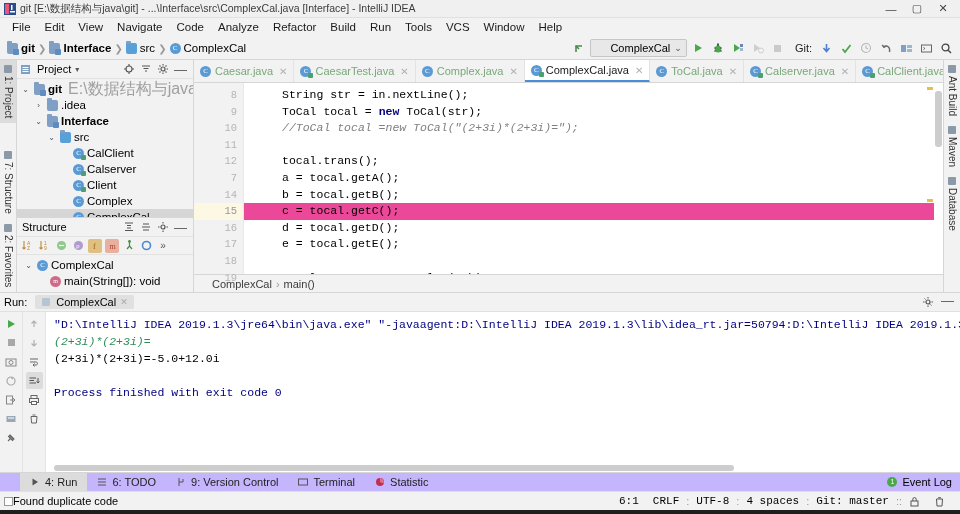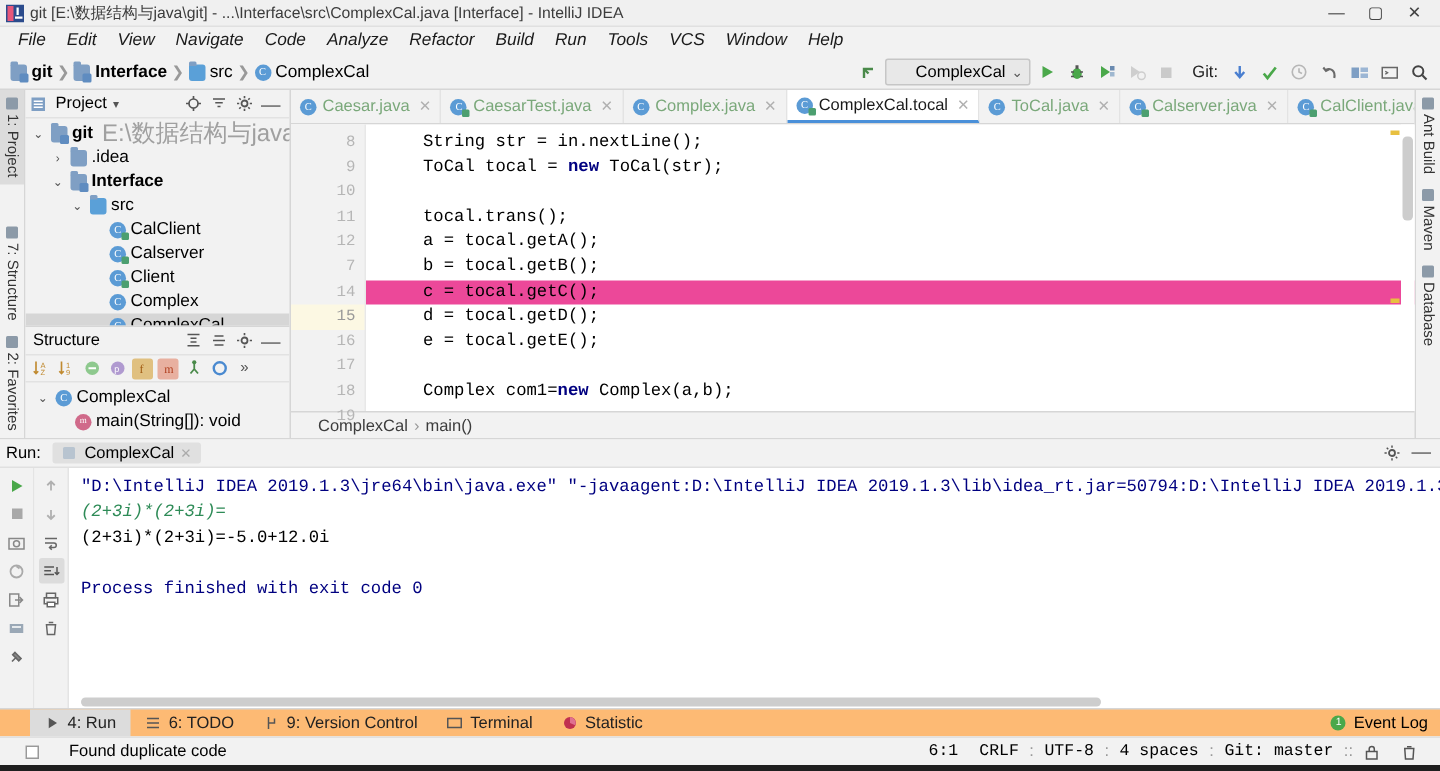--- a/index.html
+++ b/index.html
@@ -12,21 +12,21 @@
 
   
   .titlebar { height: 18px; background: #f0f0f0; display: flex; align-items: center; padding: 0 4px; border-bottom: 1px solid #e0e0e0; }
   .titlebar .tbicon { width: 12px; height: 12px; margin-right: 4px; position: relative; flex: none; }
   .title-txt { font-size: 10.5px; color: #3c3c3c; white-space: nowrap; overflow: hidden; }
   .win-btns { margin-left: auto; display: flex; gap: 0; }
   .win-btns span { width: 26px; height: 18px; display: flex; align-items: center; justify-content: center; font-size: 11px; color: #444; }
 
   
   .menubar { height: 19px; background: #f2f2f2; display: flex; align-items: center; padding-left: 5px; }
-  .menubar div { padding: 0 7px; font-size: 11.5px; color: #1a1a1a; line-height: 19px; font-style: italic; }
+  .menubar div { padding: 0 7px; font-size: 11.5px; color: #1a1a1a; line-height: 19px; }
 
   
   .navbar { height: 23px; background: #f2f2f2; display: flex; align-items: center; padding-left: 7px; border-bottom: 1px solid #d6d6d6; }
   .crumb { display: flex; align-items: center; gap: 3px; font-size: 11.5px; }
   .crumb.bold { font-weight: bold; }
   .crumb-sep { color: #999; padding: 0 3px; font-size: 10px; }
   .ficon { width: 11px; height: 11px; position: relative; flex: none; display: inline-block; }
   .folder { background: #7f9fc4; border-radius: 1px 2px 2px 2px; }
   .folder::before { content: ""; position: absolute; left: 0; top: -2px; width: 5px; height: 3px; background: #7f9fc4; border-radius: 1px 1px 0 0; }
   .folder.mod::after { content: ""; position: absolute; right: -1px; bottom: -1px; width: 6px; height: 6px; background: #5f8cc0; border-radius: 1px; }
@@ -106,27 +106,27 @@
   .rtool { width: 17px; height: 17px; display: flex; align-items: center; justify-content: center; font-size: 10px; color: #777; border-radius: 2px; }
   .rtool.active { background: #dcdcdc; }
   .console { flex: 1; background: #fff; padding: 4px 0 0 8px; font-family: "Liberation Mono", monospace; font-size: 11.5px; overflow: hidden; position: relative; }
   .cons-line { height: 17px; line-height: 17px; white-space: pre; color: #000080; }
   .cons-line.green { color: #2e8b57; font-style: italic; }
   .cons-line.plain { color: #000; }
   .cons-hscroll { position: absolute; left: 0; bottom: 0; height: 8px; width: 100%; }
   .cons-hscroll .thumb { position: absolute; left: 8px; top: 1px; height: 6px; background: #cdcdcd; border-radius: 3px; }
 
   
-  .toolbar-bottom { height: 19px; background: #fdba74; display: flex; align-items: center; padding-left: 20px; gap: 0; border-top: 1px solid #d6d6d6; }
+  .toolbar-bottom { height: 19px; background: #c4b5fd; display: flex; align-items: center; padding-left: 20px; gap: 0; border-top: 1px solid #d6d6d6; }
   .bt { display: flex; align-items: center; gap: 4px; padding: 0 10px; height: 19px; font-size: 11px; color: #222; }
   .bt.sel { background: #dcdcdc; }
   .bt-right { margin-left: auto; display: flex; align-items: center; gap: 5px; padding-right: 8px; font-size: 11px; }
   .dot-green { width: 10px; height: 10px; border-radius: 50%; background: #4aa84a; color: #fff; font-size: 7px; line-height: 10px; text-align: center; }
 
-  .statusbar { height: 19px; background: #f2f2f2; display: flex; align-items: center; padding-left: 17px; gap: 20px; border-top: 1px solid #e0e0e0; font-size: 11px; }
+  .statusbar { height: 19px; background: #f2f2f2; display: flex; align-items: center; padding-left: 4px; gap: 0; border-top: 1px solid #e0e0e0; font-size: 11px; }
   .sb-right { margin-left: auto; display: flex; align-items: center; gap: 0; padding-right: 8px; }
   .sb-right span.itm { padding: 0 7px; font-size: 11px; font-family: Liberation Mono, monospace; }
   .sb-right span.sep { color: #999; }
   .chk { width: 9px; height: 9px; border: 1px solid #999; background: #fff; display: inline-block; }
   .botline { height: 4px; background: #1f1f1f; }
 
   .mini-ico { width: 11px; height: 11px; flex: none; display: inline-block; position: relative; }
   svg { display: block; }
 </style>
 </head>
@@ -492,21 +492,21 @@
             <span>CaesarTest.java</span>
             <span class="x">✕</span>
           </div>
           <div class="etab">
             <span class="cls">C</span>
             <span>Complex.java</span>
             <span class="x">✕</span>
           </div>
           <div class="etab active">
             <span class="cls" style="position:relative">C<span style="position:absolute;right:-2px;bottom:-1px;width:5px;height:5px;background:#4c9f70;border-radius:1px"></span></span>
-            <span>ComplexCal.tocal</span>
+            <span>ComplexCal.java</span>
             <span class="x">✕</span>
           </div>
           <div class="etab">
             <span class="cls">C</span>
             <span>ToCal.java</span>
             <span class="x">✕</span>
           </div>
           <div class="etab">
             <span class="cls" style="position:relative">C<span style="position:absolute;right:-2px;bottom:-1px;width:5px;height:5px;background:#4c9f70;border-radius:1px"></span></span>
             <span>Calserver.java</span>
@@ -528,20 +528,21 @@
             <div class="gline">14</div>
             <div class="gline hl">15</div>
             <div class="gline">16</div>
             <div class="gline">17</div>
             <div class="gline">18</div>
             <div class="gline">19</div>
           </div>
         <div class="codebody" id="codebody">
             <div class="cline"><span class="">String str = in.nextLine();</span></div>
             <div class="cline"><span class="">ToCal tocal = </span><span class="kw">new</span><span class=""> ToCal(str);</span></div>
+            <div class="cline"><span class="cmt">//ToCal tocal =new ToCal("(2+3i)*(2+3i)=");</span></div>
             <div class="cline">&nbsp;</div>
             <div class="cline"><span class="">tocal.trans();</span></div>
             <div class="cline"><span class="">a = tocal.getA();</span></div>
             <div class="cline"><span class="">b = tocal.getB();</span></div>
             <div class="cline hl"><span class="">c = tocal.getC();</span></div>
             <div class="cline"><span class="">d = tocal.getD();</span></div>
             <div class="cline"><span class="">e = tocal.getE();</span></div>
             <div class="cline">&nbsp;</div>
             <div class="cline"><span class="">Complex com1=</span><span class="kw">new</span><span class=""> Complex(a,b);</span></div>
           </div>

